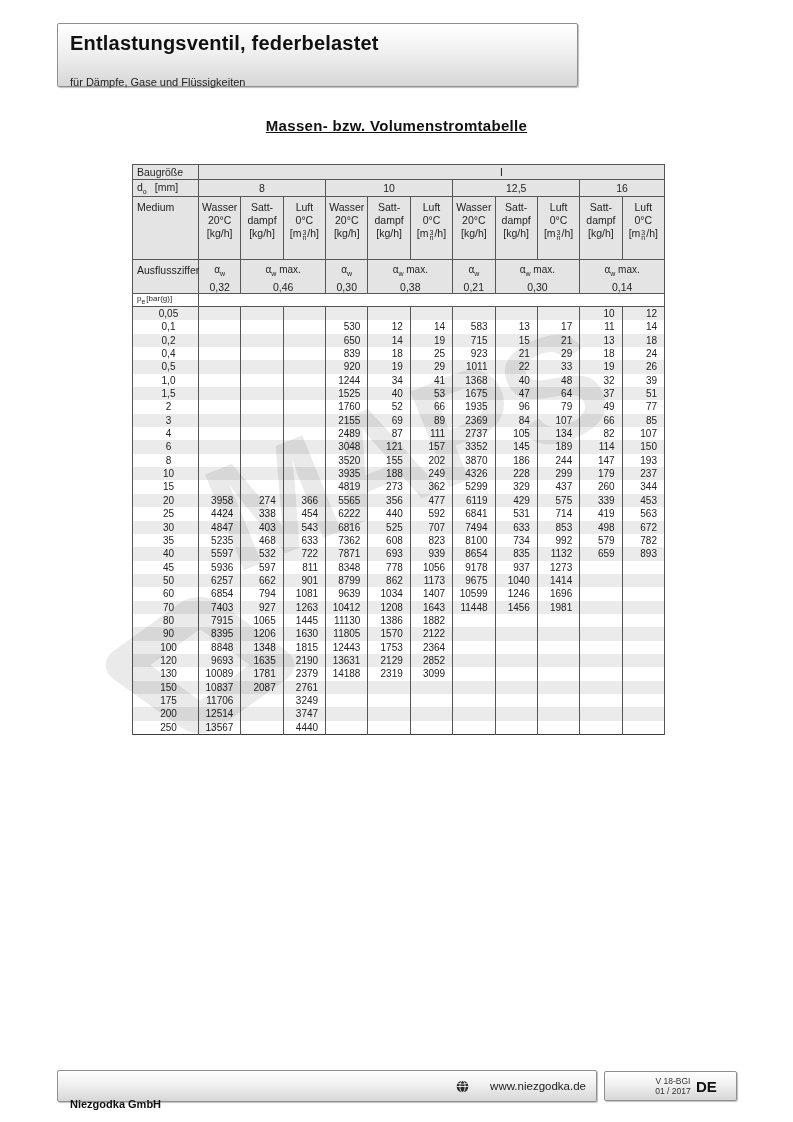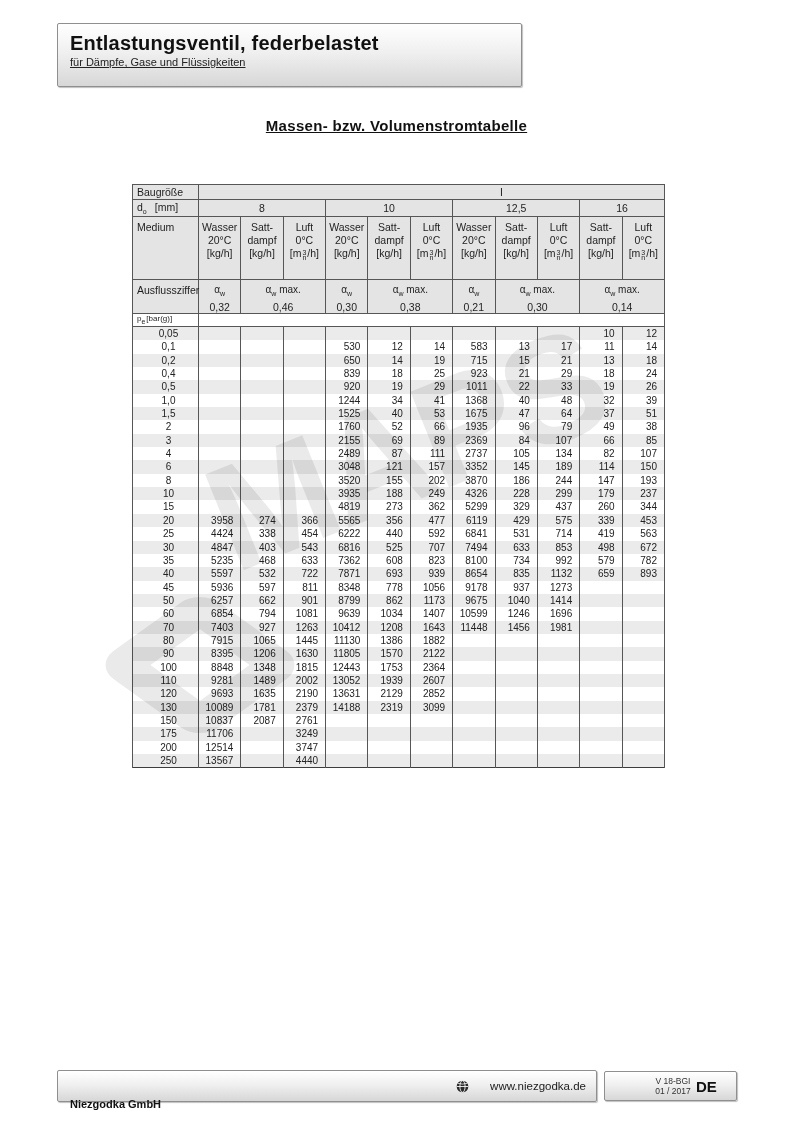--- a/index.html
+++ b/index.html
@@ -6,38 +6,38 @@
   body{background:#fff;font-family:"Liberation Sans",sans-serif;}
   .page{position:relative;width:793px;height:1122px;background:#fff;overflow:hidden;color:#1a1a1a;}
 
   
   .gbox{
     background:linear-gradient(180deg,#ffffff 0%,#f0f0f0 45%,#d7d7d7 100%);
     border:1px solid #8f8f8f;border-radius:2px;
     box-shadow:1px 1px 1px rgba(0,0,0,0.25);
     box-sizing:border-box;position:absolute;
   }
-  .title-box{left:57px;top:23px;width:465px;height:64px;padding:8px 0 0 12px;}
+  .title-box{left:57px;top:23px;width:521px;height:64px;padding:8px 0 0 12px;}
   .doc-title{font-size:20px;font-weight:bold;color:#111;letter-spacing:0.2px;}
-  .doc-subtitle{font-size:11px;margin-top:1px;color:#222;text-decoration:underline;}
+  .doc-subtitle{font-size:11px;margin-top:21px;color:#222;}
   .type-box{left:601px;top:21px;width:136px;height:63px;display:flex;align-items:center;justify-content:center;
     font-size:30px;font-weight:bold;color:#111;}
 
   .table-title{position:absolute;left:0;top:117px;width:793px;text-align:center;
     font-size:15px;font-weight:bold;text-decoration:underline;color:#111;letter-spacing:0.3px;}
 
   
   .watermark{position:absolute;left:0;top:0;width:793px;height:1122px;pointer-events:none;z-index:5;opacity:0.08;color:#000;}
   .wm-logo{position:absolute;left:125px;top:590px;width:150px;height:150px;border:40px solid currentColor;
     border-radius:28px;transform:scaleY(0.72) rotate(45deg);box-sizing:border-box;}
   .wm-text{position:absolute;left:245px;top:440px;height:160px;line-height:160px;font-size:150px;font-weight:bold;
     letter-spacing:-6px;transform:rotate(-22deg);transform-origin:0 100%;white-space:nowrap;}
 
   
-  .tablewrap{position:absolute;left:132px;top:184px;z-index:1;}
+  .tablewrap{position:absolute;left:132px;top:164px;z-index:1;}
   table{border-collapse:collapse;table-layout:fixed;width:533px;border:1px solid #3c3c3c;}
   col.c-label{width:66px;}
   td{box-sizing:border-box;}
   thead td{background:#e4e4e4;border:1px solid #565656;font-size:10.5px;color:#1e1e1e;padding:0;}
   .lbl{text-align:left;padding-left:4px;}
   .r-baugroesse td{height:15px;}
   .r-d0 td{height:17px;}
   .size-cell{text-align:center;}
   .span-center{text-align:center;padding-left:140px;}
   .r-medium td{height:63px;vertical-align:top;padding-top:4px;}
@@ -310,21 +310,21 @@
             <td class="dval"></td>
             <td class="dval"></td>
             <td class="dval"></td>
             <td class="dval">1760</td>
             <td class="dval">52</td>
             <td class="dval">66</td>
             <td class="dval">1935</td>
             <td class="dval">96</td>
             <td class="dval">79</td>
             <td class="dval">49</td>
-            <td class="dval">38</td>
+            <td class="dval">77</td>
           </tr>
           <tr>
             <td class="plabel">3</td>
             <td class="dval"></td>
             <td class="dval"></td>
             <td class="dval"></td>
             <td class="dval">2155</td>
             <td class="dval">69</td>
             <td class="dval">89</td>
             <td class="dval">2369</td>
@@ -558,34 +558,20 @@
             <td class="dval"></td>
           </tr>
           <tr>
             <td class="plabel">100</td>
             <td class="dval">8848</td>
             <td class="dval">1348</td>
             <td class="dval">1815</td>
             <td class="dval">12443</td>
             <td class="dval">1753</td>
             <td class="dval">2364</td>
-            <td class="dval"></td>
-            <td class="dval"></td>
-            <td class="dval"></td>
-            <td class="dval"></td>
-            <td class="dval"></td>
-          </tr>
-          <tr>
-            <td class="plabel">110</td>
-            <td class="dval">9281</td>
-            <td class="dval">1489</td>
-            <td class="dval">2002</td>
-            <td class="dval">13052</td>
-            <td class="dval">1939</td>
-            <td class="dval">2607</td>
             <td class="dval"></td>
             <td class="dval"></td>
             <td class="dval"></td>
             <td class="dval"></td>
             <td class="dval"></td>
           </tr>
           <tr>
             <td class="plabel">120</td>
             <td class="dval">9693</td>
             <td class="dval">1635</td>

